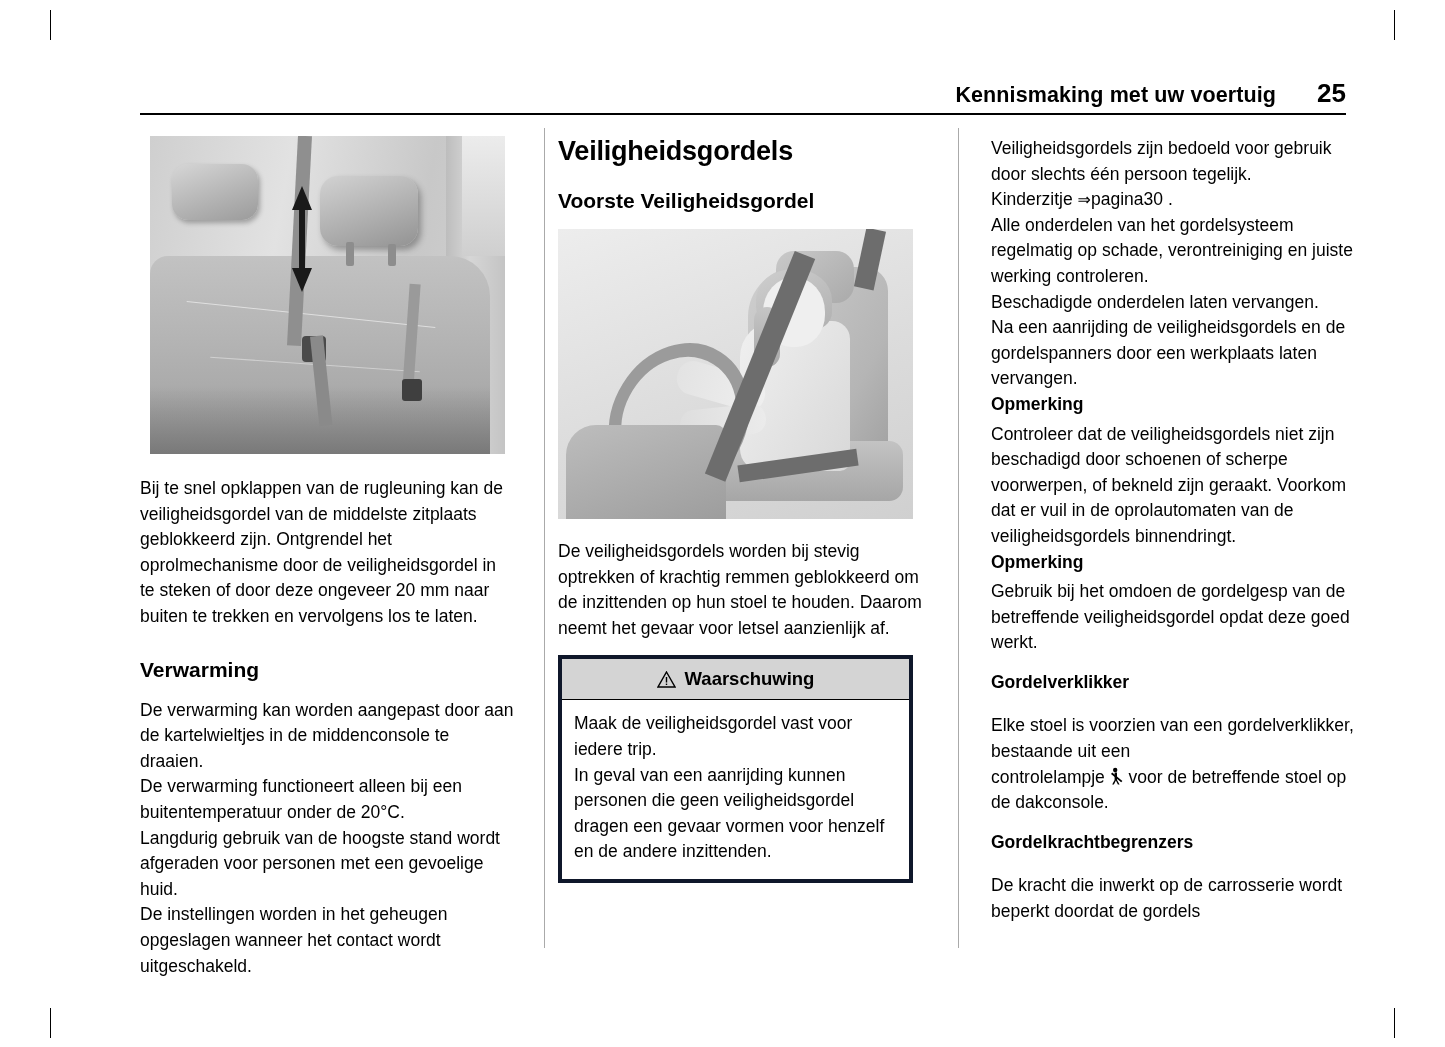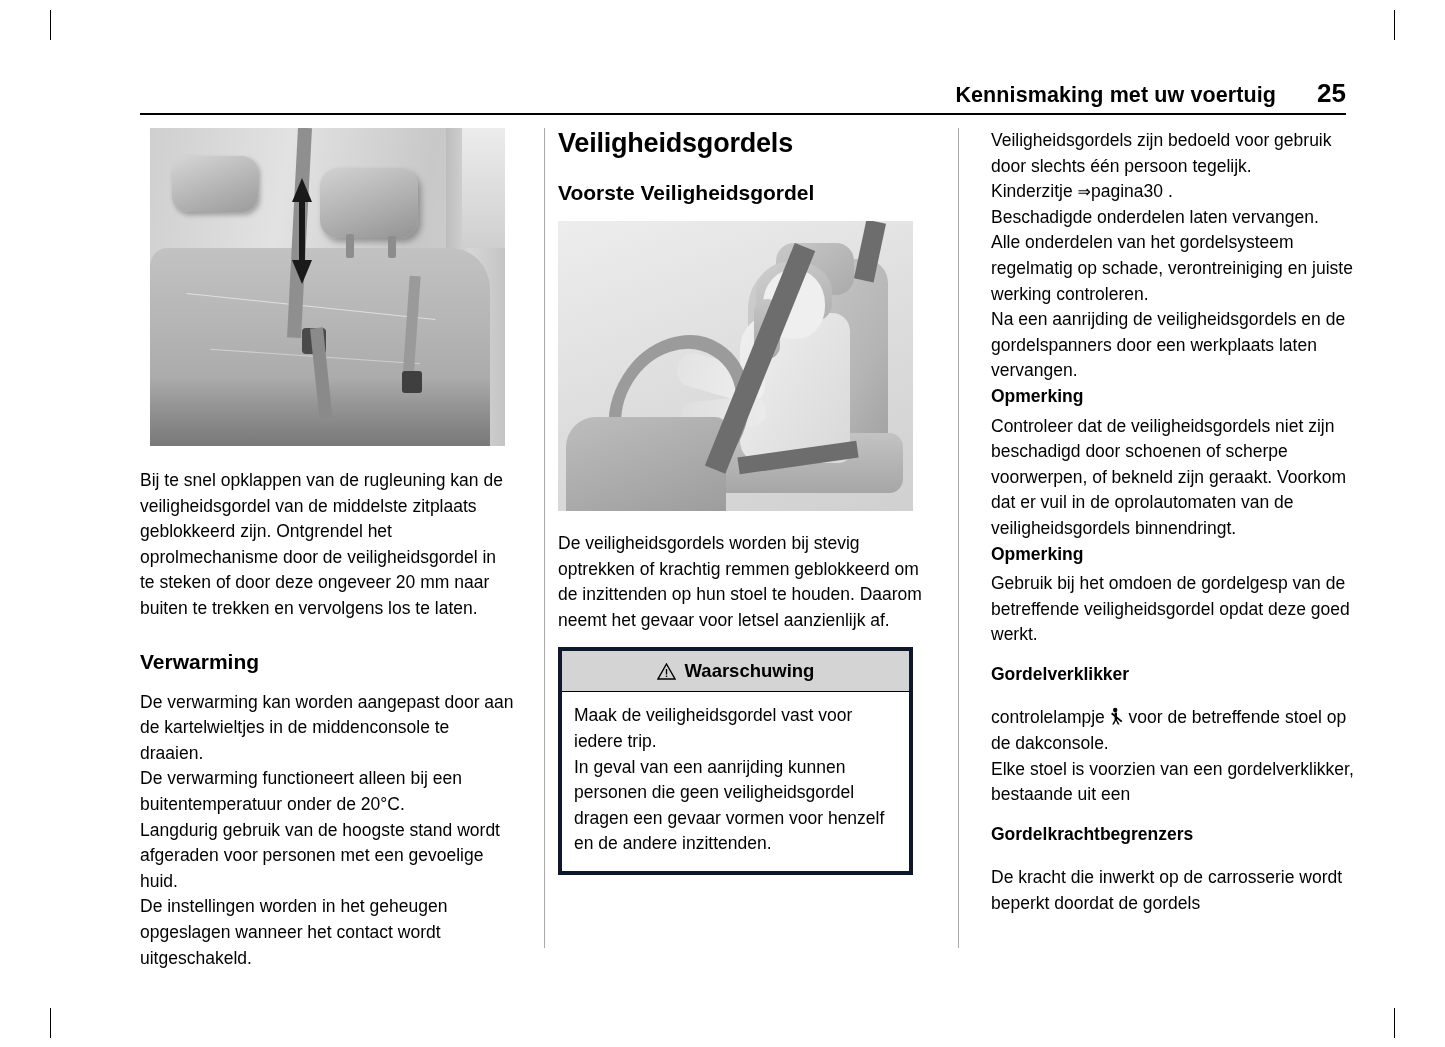--- a/index.html
+++ b/index.html
@@ -61,21 +61,21 @@
 
   .columns {
     position: absolute;
     left: 140px;
     top: 128px;
     width: 1206px;
     height: 830px;
   }
   .col {
     position: absolute;
-    top: 0;
+    top: 8px;
     width: 375px;
     height: 830px;
   }
   .col-1 { left: 0px; }
   .col-2 { left: 418px; }
   .col-3 { left: 835px; margin-left: 16px; }
 
   .divider {
     position: absolute;
     top: 0;
@@ -431,43 +431,43 @@
 
     <div class="col col-3">
 
       <p class="body">Veiligheidsgordels zijn bedoeld voor gebruik door slechts één persoon tegelijk.</p>
 
       <p class="body">
         <span>Kinderzitje</span>
         <span class="ref-arrow">⇒</span><span>pagina30 .</span>
       </p>
 
+      <p class="body">Alle onderdelen van het gordelsysteem regelmatig op schade, verontreiniging en juiste werking controleren.</p>
       <p class="body">Beschadigde onderdelen laten vervangen.</p>
-      <p class="body">Alle onderdelen van het gordelsysteem regelmatig op schade, verontreiniging en juiste werking controleren.</p>
       <p class="body">Na een aanrijding de veiligheidsgordels en de gordelspanners door een werkplaats laten vervangen.</p>
 
       <h3 class="minor">Opmerking</h3>
       <p class="body">Controleer dat de veiligheidsgordels niet zijn beschadigd door schoenen of scherpe voorwerpen, of bekneld zijn geraakt. Voorkom dat er vuil in de oprolautomaten van de veiligheidsgordels binnendringt.</p>
 
       <h3 class="minor">Opmerking</h3>
       <p class="body">Gebruik bij het omdoen de gordelgesp van de betreffende veiligheidsgordel opdat deze goed werkt.</p>
 
       <div class="gap-sm"></div>
       <h3 class="minor">Gordelverklikker</h3>
       <div class="gap-sm"></div>
+      <p class="body">Elke stoel is voorzien van een gordelverklikker, bestaande uit een</p>
       <p class="body">
         <span>controlelampje</span>
         <svg width="14" height="19" viewBox="0 0 14 19" style="vertical-align:-3px">
           <circle cx="5.2" cy="3" r="2.2" fill="#000"></circle>
           <path d="M4.6 5.6 L4.6 13 L2.2 17.6 L3.9 17.6 L5.9 13.6 L7.9 17.6 L9.6 17.6 L7.0 13 L7.0 5.6 Z" fill="#000"></path>
           <path d="M1.6 6.2 L11.8 14.6" stroke="#000" stroke-width="1.8" fill="none"></path>
         </svg>
         <span>voor de betreffende stoel op de dakconsole.</span>
       </p>
-      <p class="body">Elke stoel is voorzien van een gordelverklikker, bestaande uit een</p>
 
       <div class="gap-sm"></div>
       <h3 class="minor">Gordelkrachtbegrenzers</h3>
       <div class="gap-sm"></div>
       <p class="body">De kracht die inwerkt op de carrosserie wordt beperkt doordat de gordels</p>
     </div>
 
   </div>
 </div>
 

